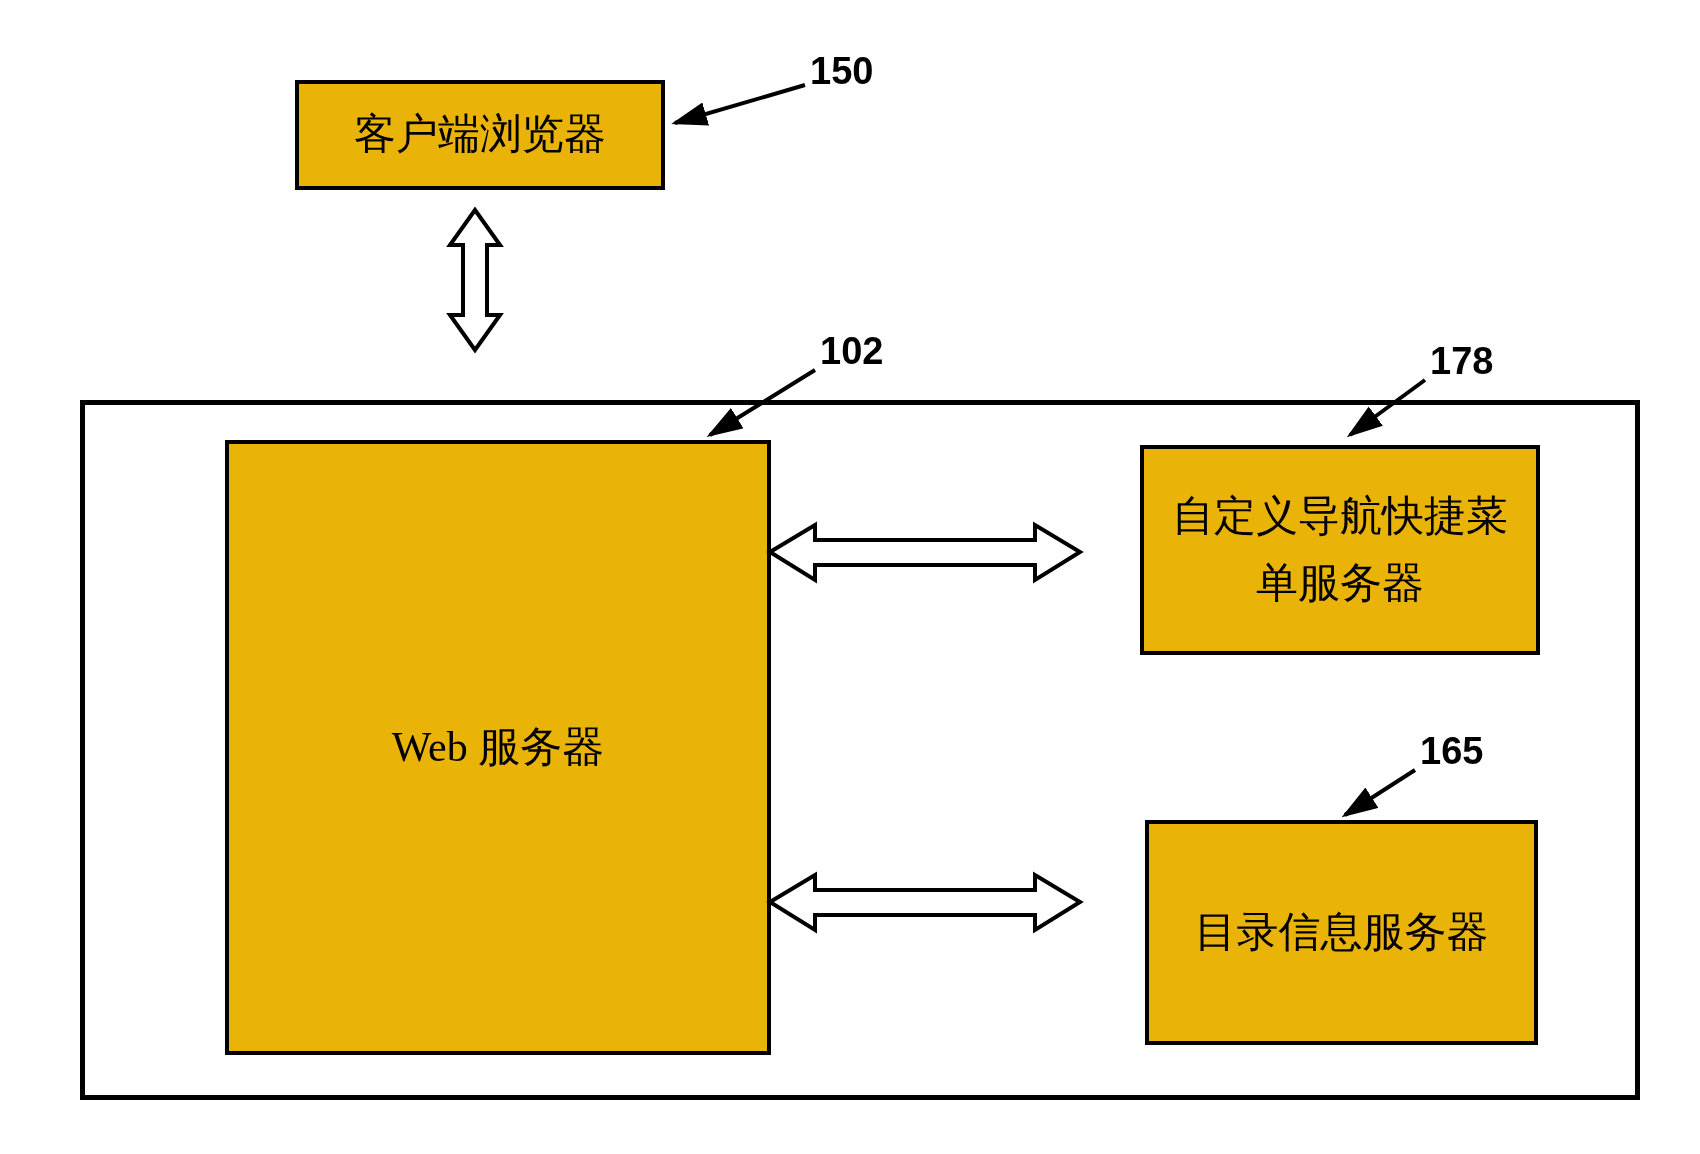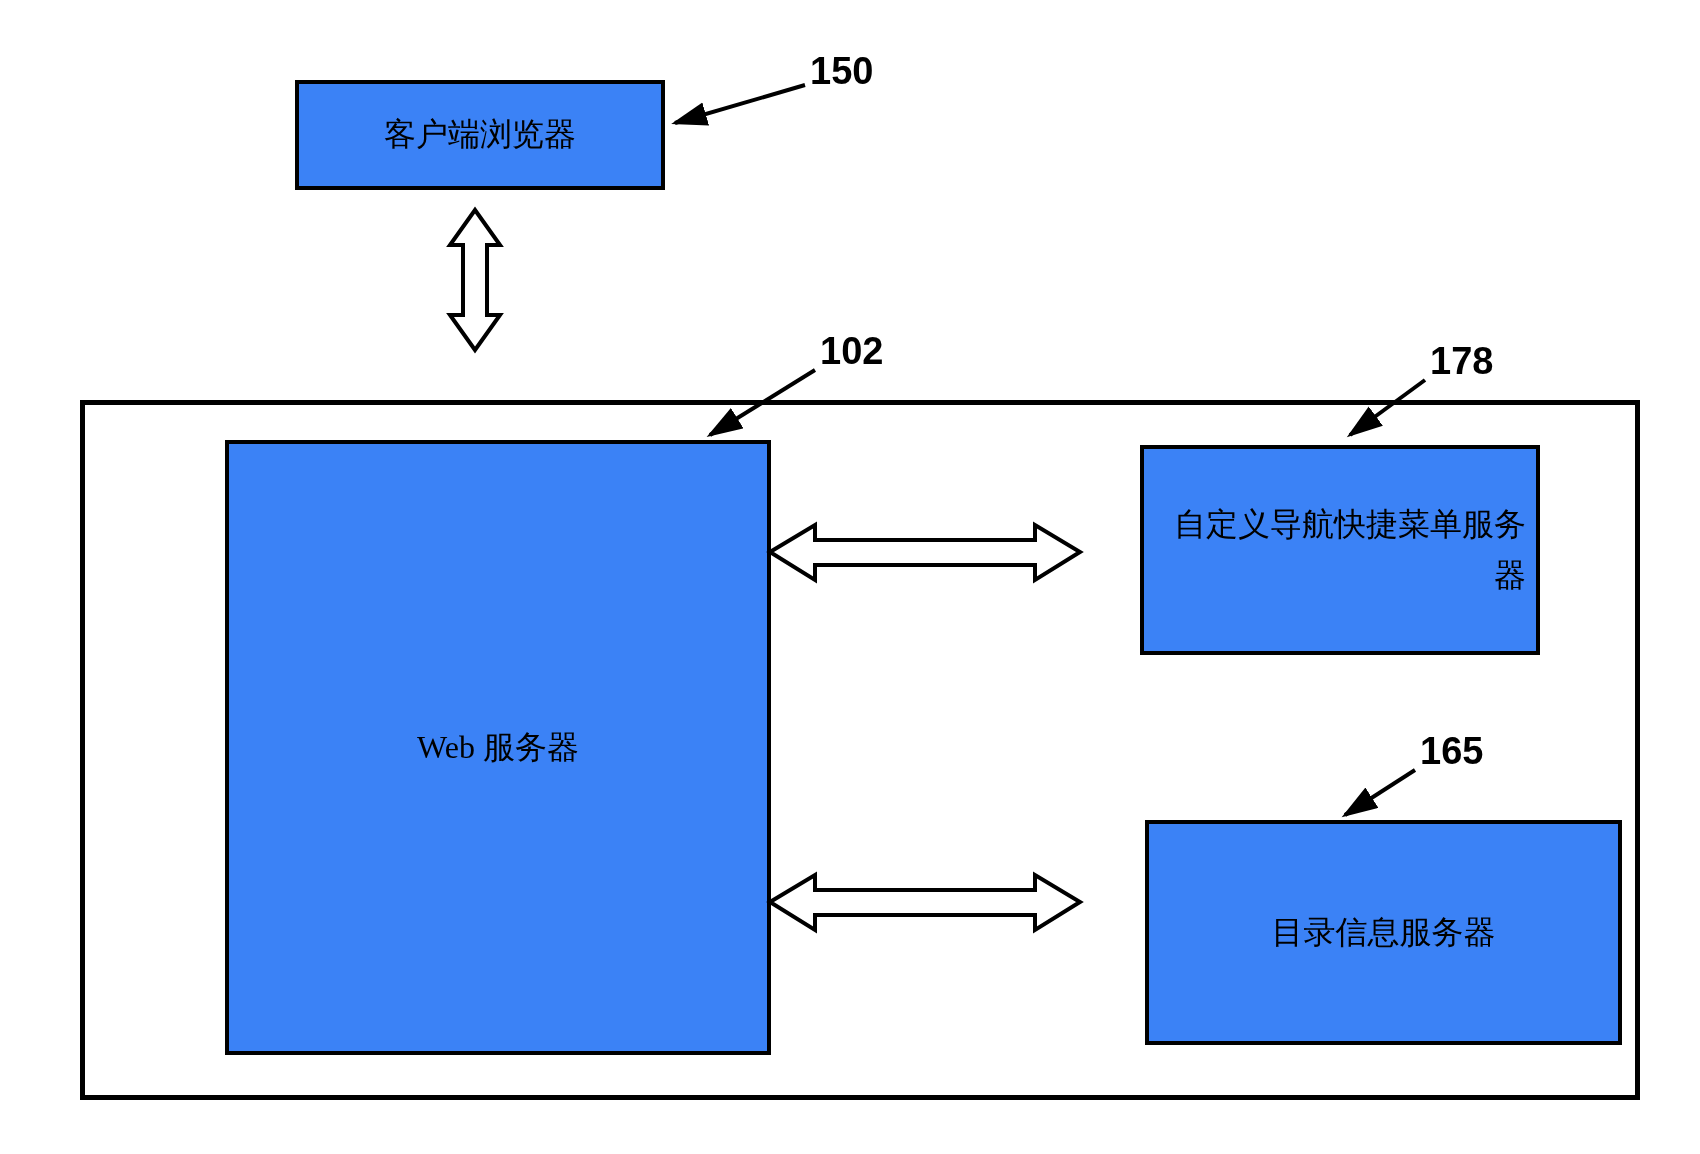--- a/index.html
+++ b/index.html
@@ -10,26 +10,26 @@
     body {
       width: 1700px;
       height: 1154px;
       background: #ffffff;
       position: relative;
       font-family: "SimSun", "宋体", serif;
     }
     .box {
       position: absolute;
       border: 4px solid #000;
-      background: #3b82f6;
+      background: #eab308;
       display: flex;
       align-items: center;
       justify-content: center;
       text-align: center;
-      font-size: 32px;
+      font-size: 42px;
       line-height: 1.6;
       padding: 10px;
     }
     .outer-box {
       position: absolute;
       border: 5px solid #000;
       background: #fff;
     }
     .label {
       position: absolute;
@@ -85,38 +85,38 @@
 
 <svg style="left:1340px; top:375px; width:90px; height:70px;">
   <defs>
     <marker id="arrowhead3" markerWidth="10" markerHeight="10" refX="8" refY="3" orient="auto">
       <polygon points="0 0, 9 3, 0 6" fill="#000"></polygon>
     </marker>
   </defs>
   <line x1="85" y1="5" x2="10" y2="60" stroke="#000" stroke-width="4" marker-end="url(#arrowhead3)"></line>
 </svg>
 
-<div class="box" style="left:1140px; top:445px; width:400px; height:210px;text-align:right;">
+<div class="box" style="left:1140px; top:445px; width:400px; height:210px;">
   <span>自定义导航快捷菜单服务器</span>
 </div>
 
 <svg style="left:770px; top:520px; width:310px; height:65px;">
   <polygon points="0,32 45,5 45,20 265,20 265,5 310,32 265,60 265,45 45,45 45,60" fill="#fff" stroke="#000" stroke-width="4"></polygon>
 </svg>
 
 <div class="label" style="left:1420px; top:730px;">165</div>
 
 <svg style="left:1335px; top:765px; width:85px; height:60px;">
   <defs>
     <marker id="arrowhead4" markerWidth="10" markerHeight="10" refX="8" refY="3" orient="auto">
       <polygon points="0 0, 9 3, 0 6" fill="#000"></polygon>
     </marker>
   </defs>
   <line x1="80" y1="5" x2="10" y2="50" stroke="#000" stroke-width="4" marker-end="url(#arrowhead4)"></line>
 </svg>
 
-<div class="box" style="left:1145px; top:820px; width:477px; height:225px;text-align:right;">
+<div class="box" style="left:1145px; top:820px; width:393px; height:225px;text-align:right;">
   <span>目录信息服务器</span>
 </div>
 
 <svg style="left:770px; top:870px; width:310px; height:65px;">
   <polygon points="0,32 45,5 45,20 265,20 265,5 310,32 265,60 265,45 45,45 45,60" fill="#fff" stroke="#000" stroke-width="4"></polygon>
 </svg>
 
 </body></html>

